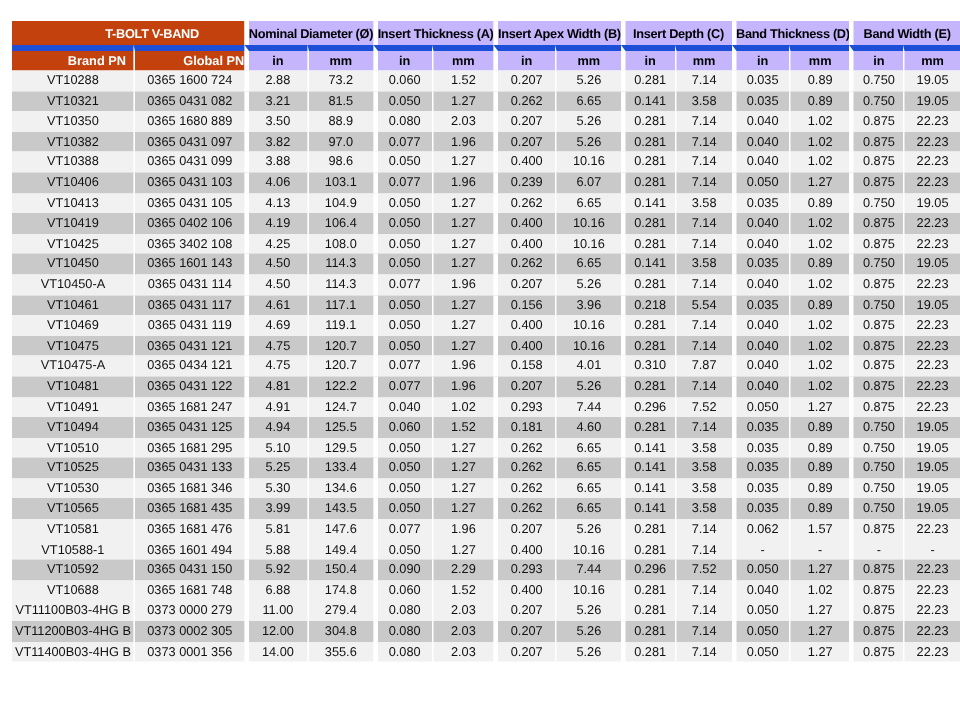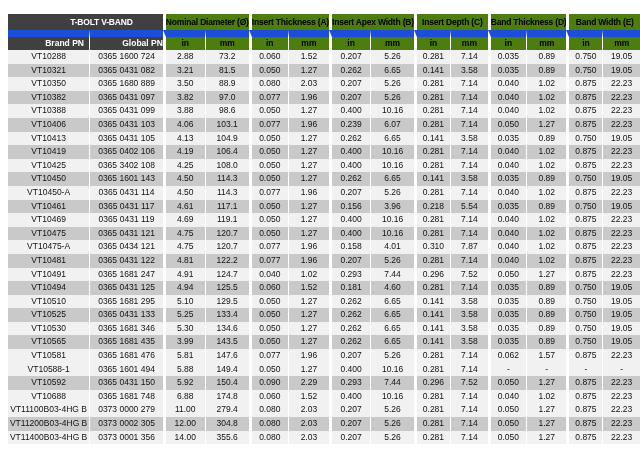--- a/index.html
+++ b/index.html
@@ -37,24 +37,24 @@
     height: 16px;
     line-height: 16px;
     font-weight: bold;
     font-size: 8.5px;
     letter-spacing: -0.2px;
   }
   tr.sub-row th {
     height: 13px;
     line-height: 13px;
     font-weight: bold;
-    border-top: 7px solid #1d4ed8;
+    border-top: 4px solid #1d4ed8;
   }
-  .navy { background: #404040; color: #ffffff; padding-left: 32px; }
-  .gray { background: #4d7c0f; color: #000000; }
+  .navy { background: #c2410c; color: #ffffff; padding-left: 32px; }
+  .gray { background: #c4b5fd; color: #000000; }
   tbody tr.odd td  { background: #f1f1f1; }
   tbody tr.even td { background: #c9c9c9; }
   .sep    { border-left: 1px solid #ffffff; }
   .gstart { border-left: 3px solid #ffffff; }
 </style>
 </head>
 <body>
 
 <div class="page">
   <table class="spec">

